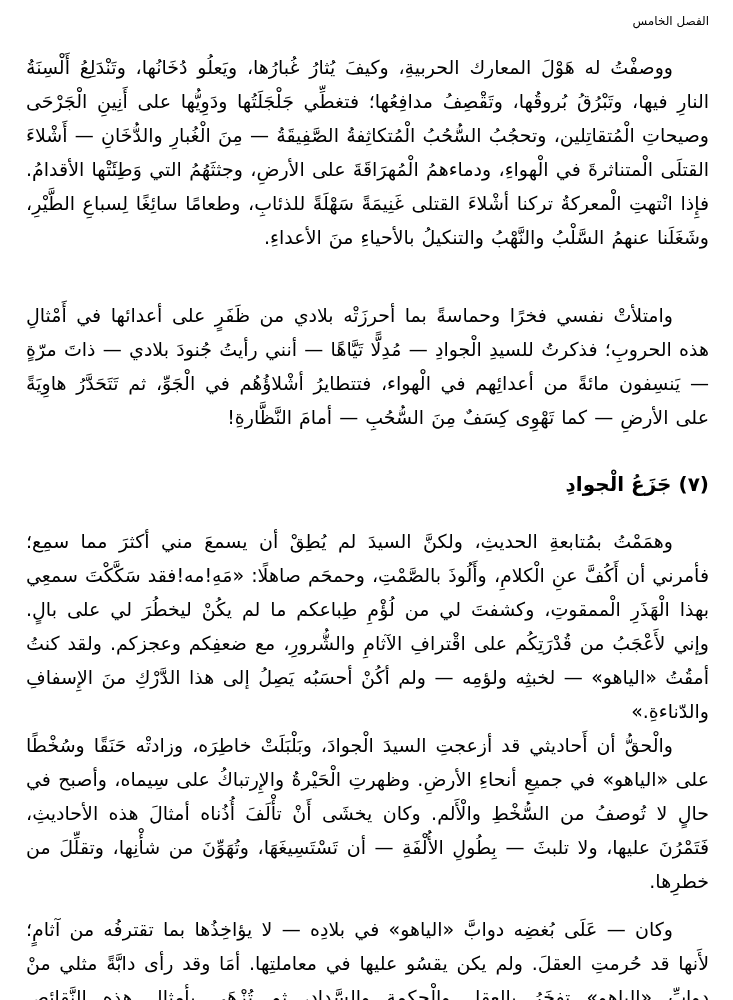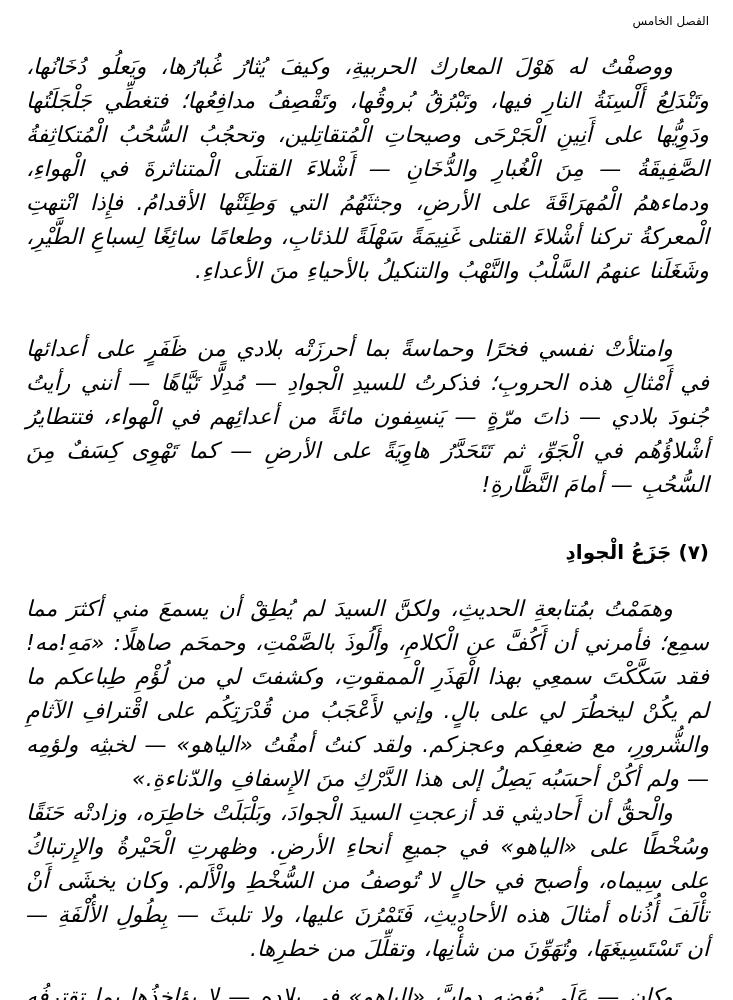--- a/index.html
+++ b/index.html
@@ -23,28 +23,27 @@
     background: #ffffff;
   }
   .chapter-title {
     font-size: 12px;
     font-weight: 400;
     letter-spacing: 1px;
     color: #000000;
     margin: 0 0 22px 0;
   }
   .body-paragraph {
-    font-size: 22px;
+    font-size: 19px;
     line-height: 34px;
     text-align: justify;
     text-justify: inter-word;
     text-indent: 36px;
     margin: 0;
     word-spacing: 1px;
-    font-style: italic;
   }
   .para-gap {
     margin-top: 44px;
   }
   .para-gap-small {
     margin-top: 14px;
   }
   .section-heading {
     font-size: 20px;
     font-weight: bold;

